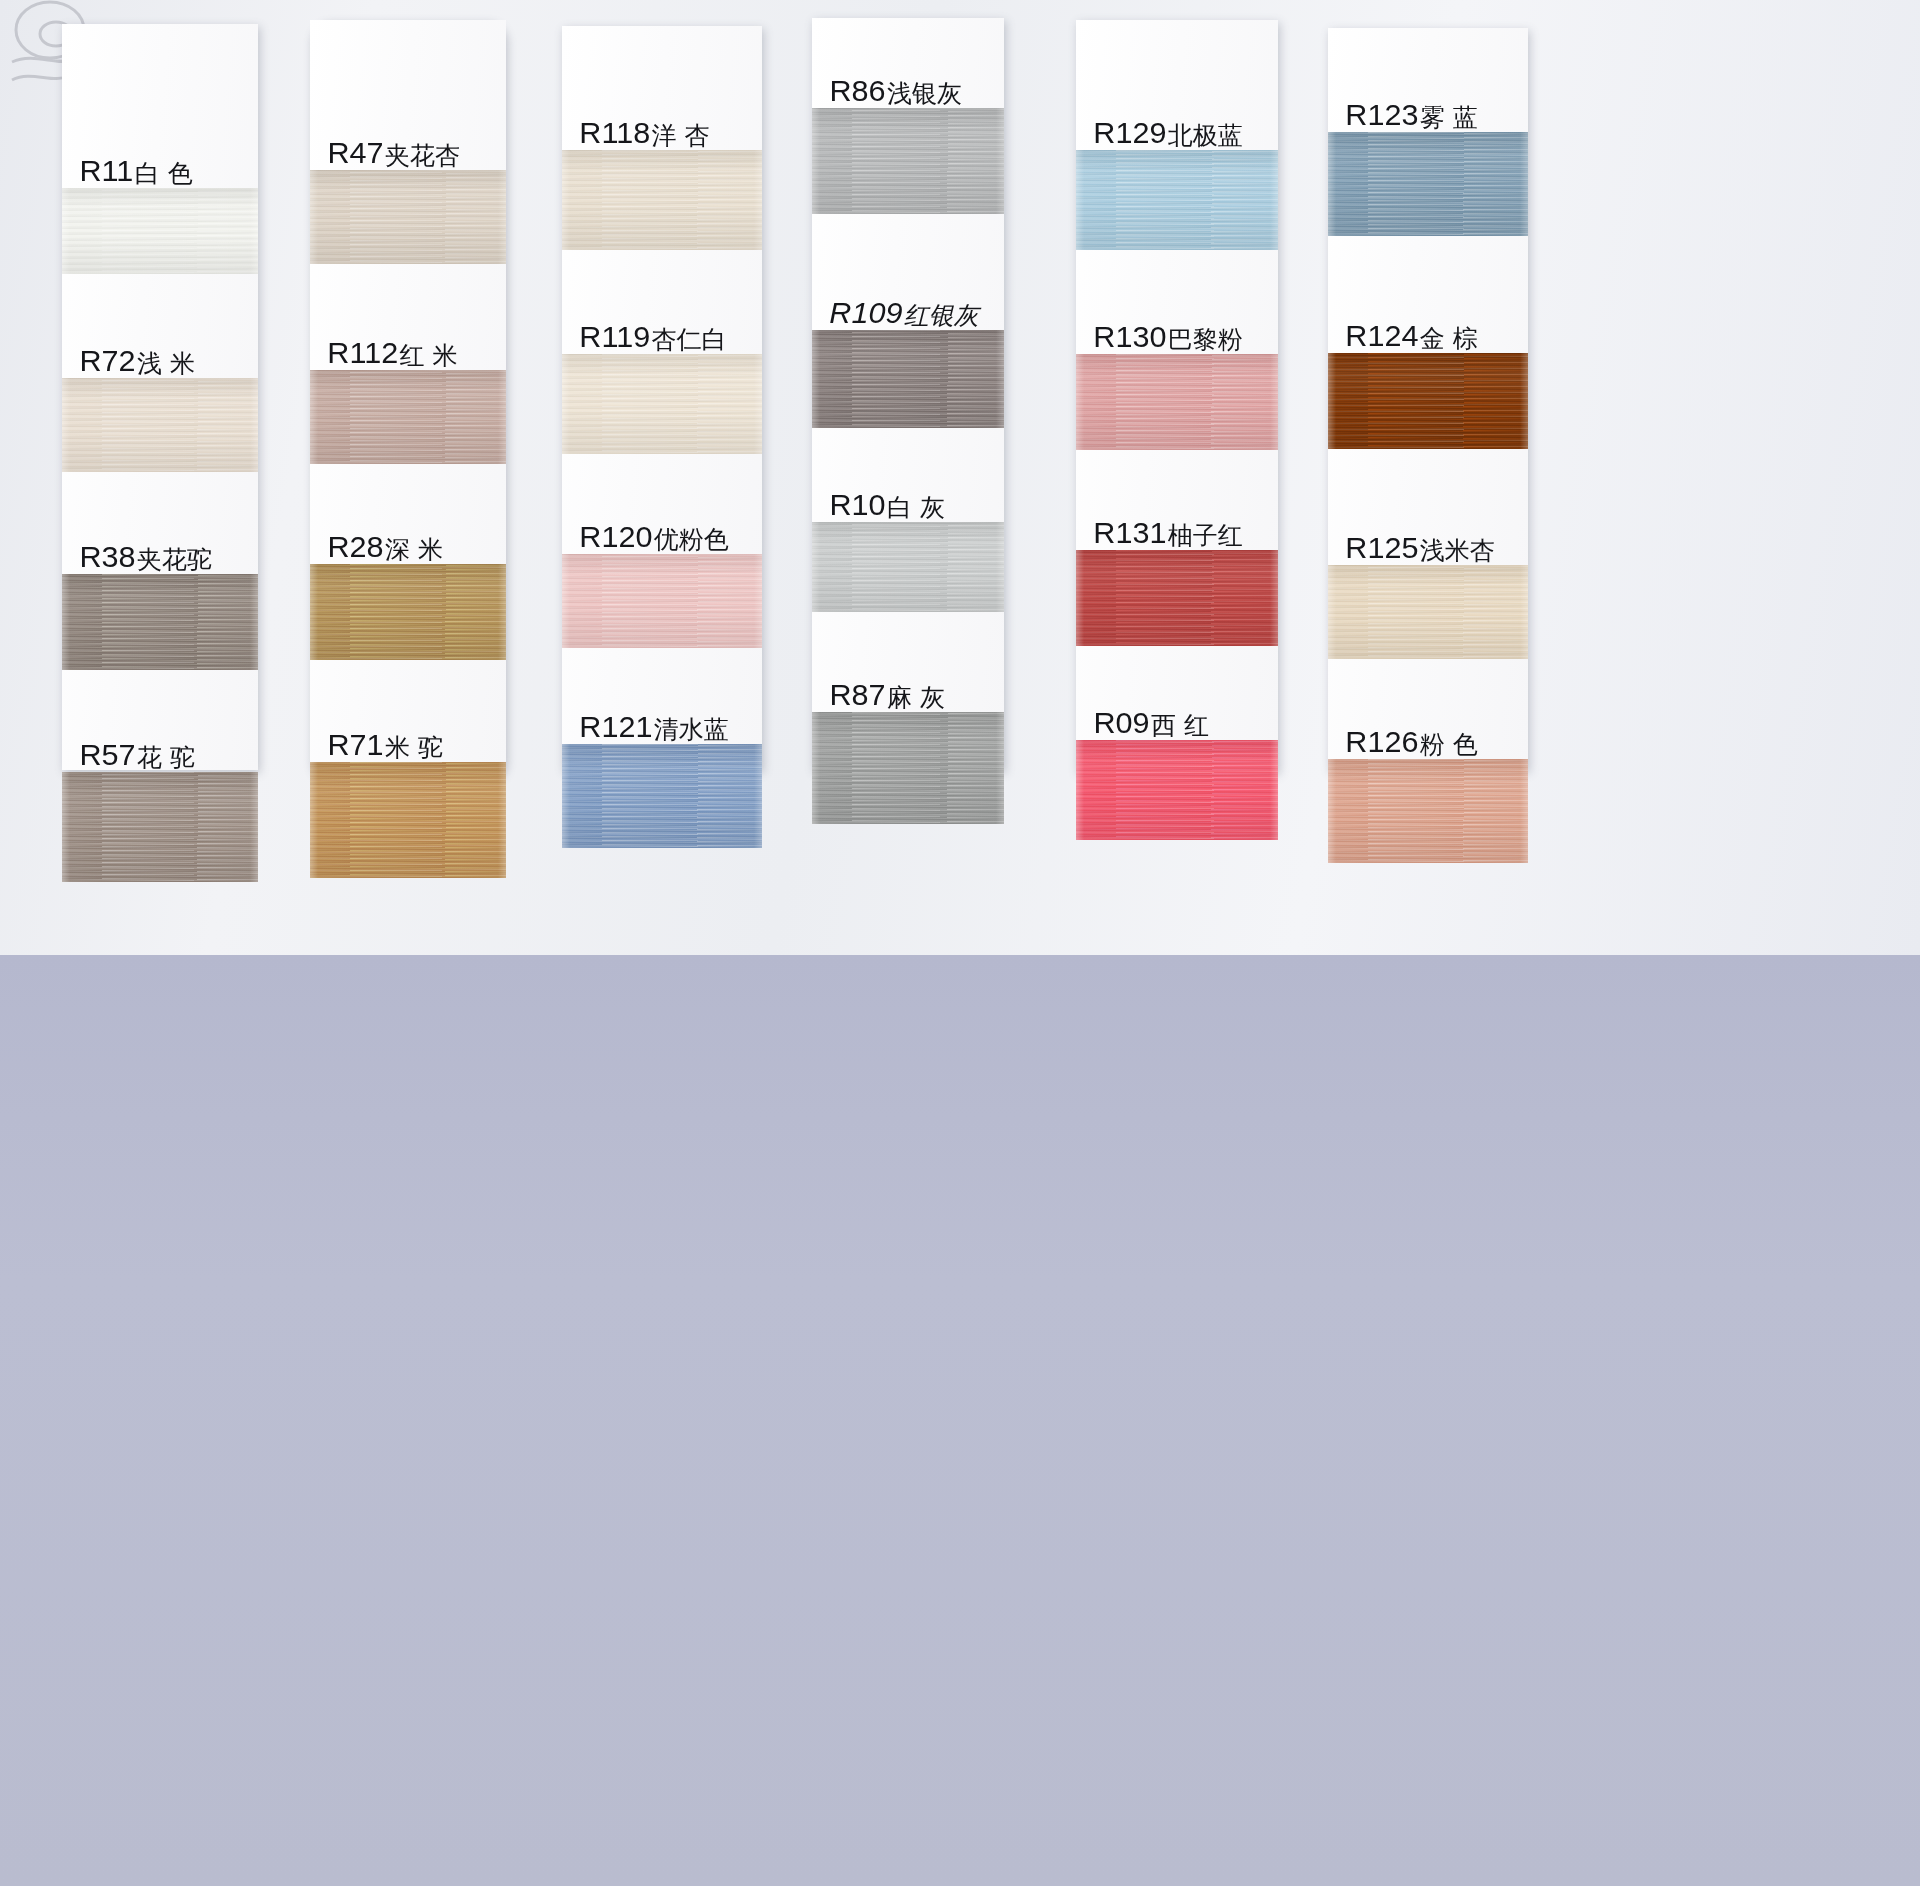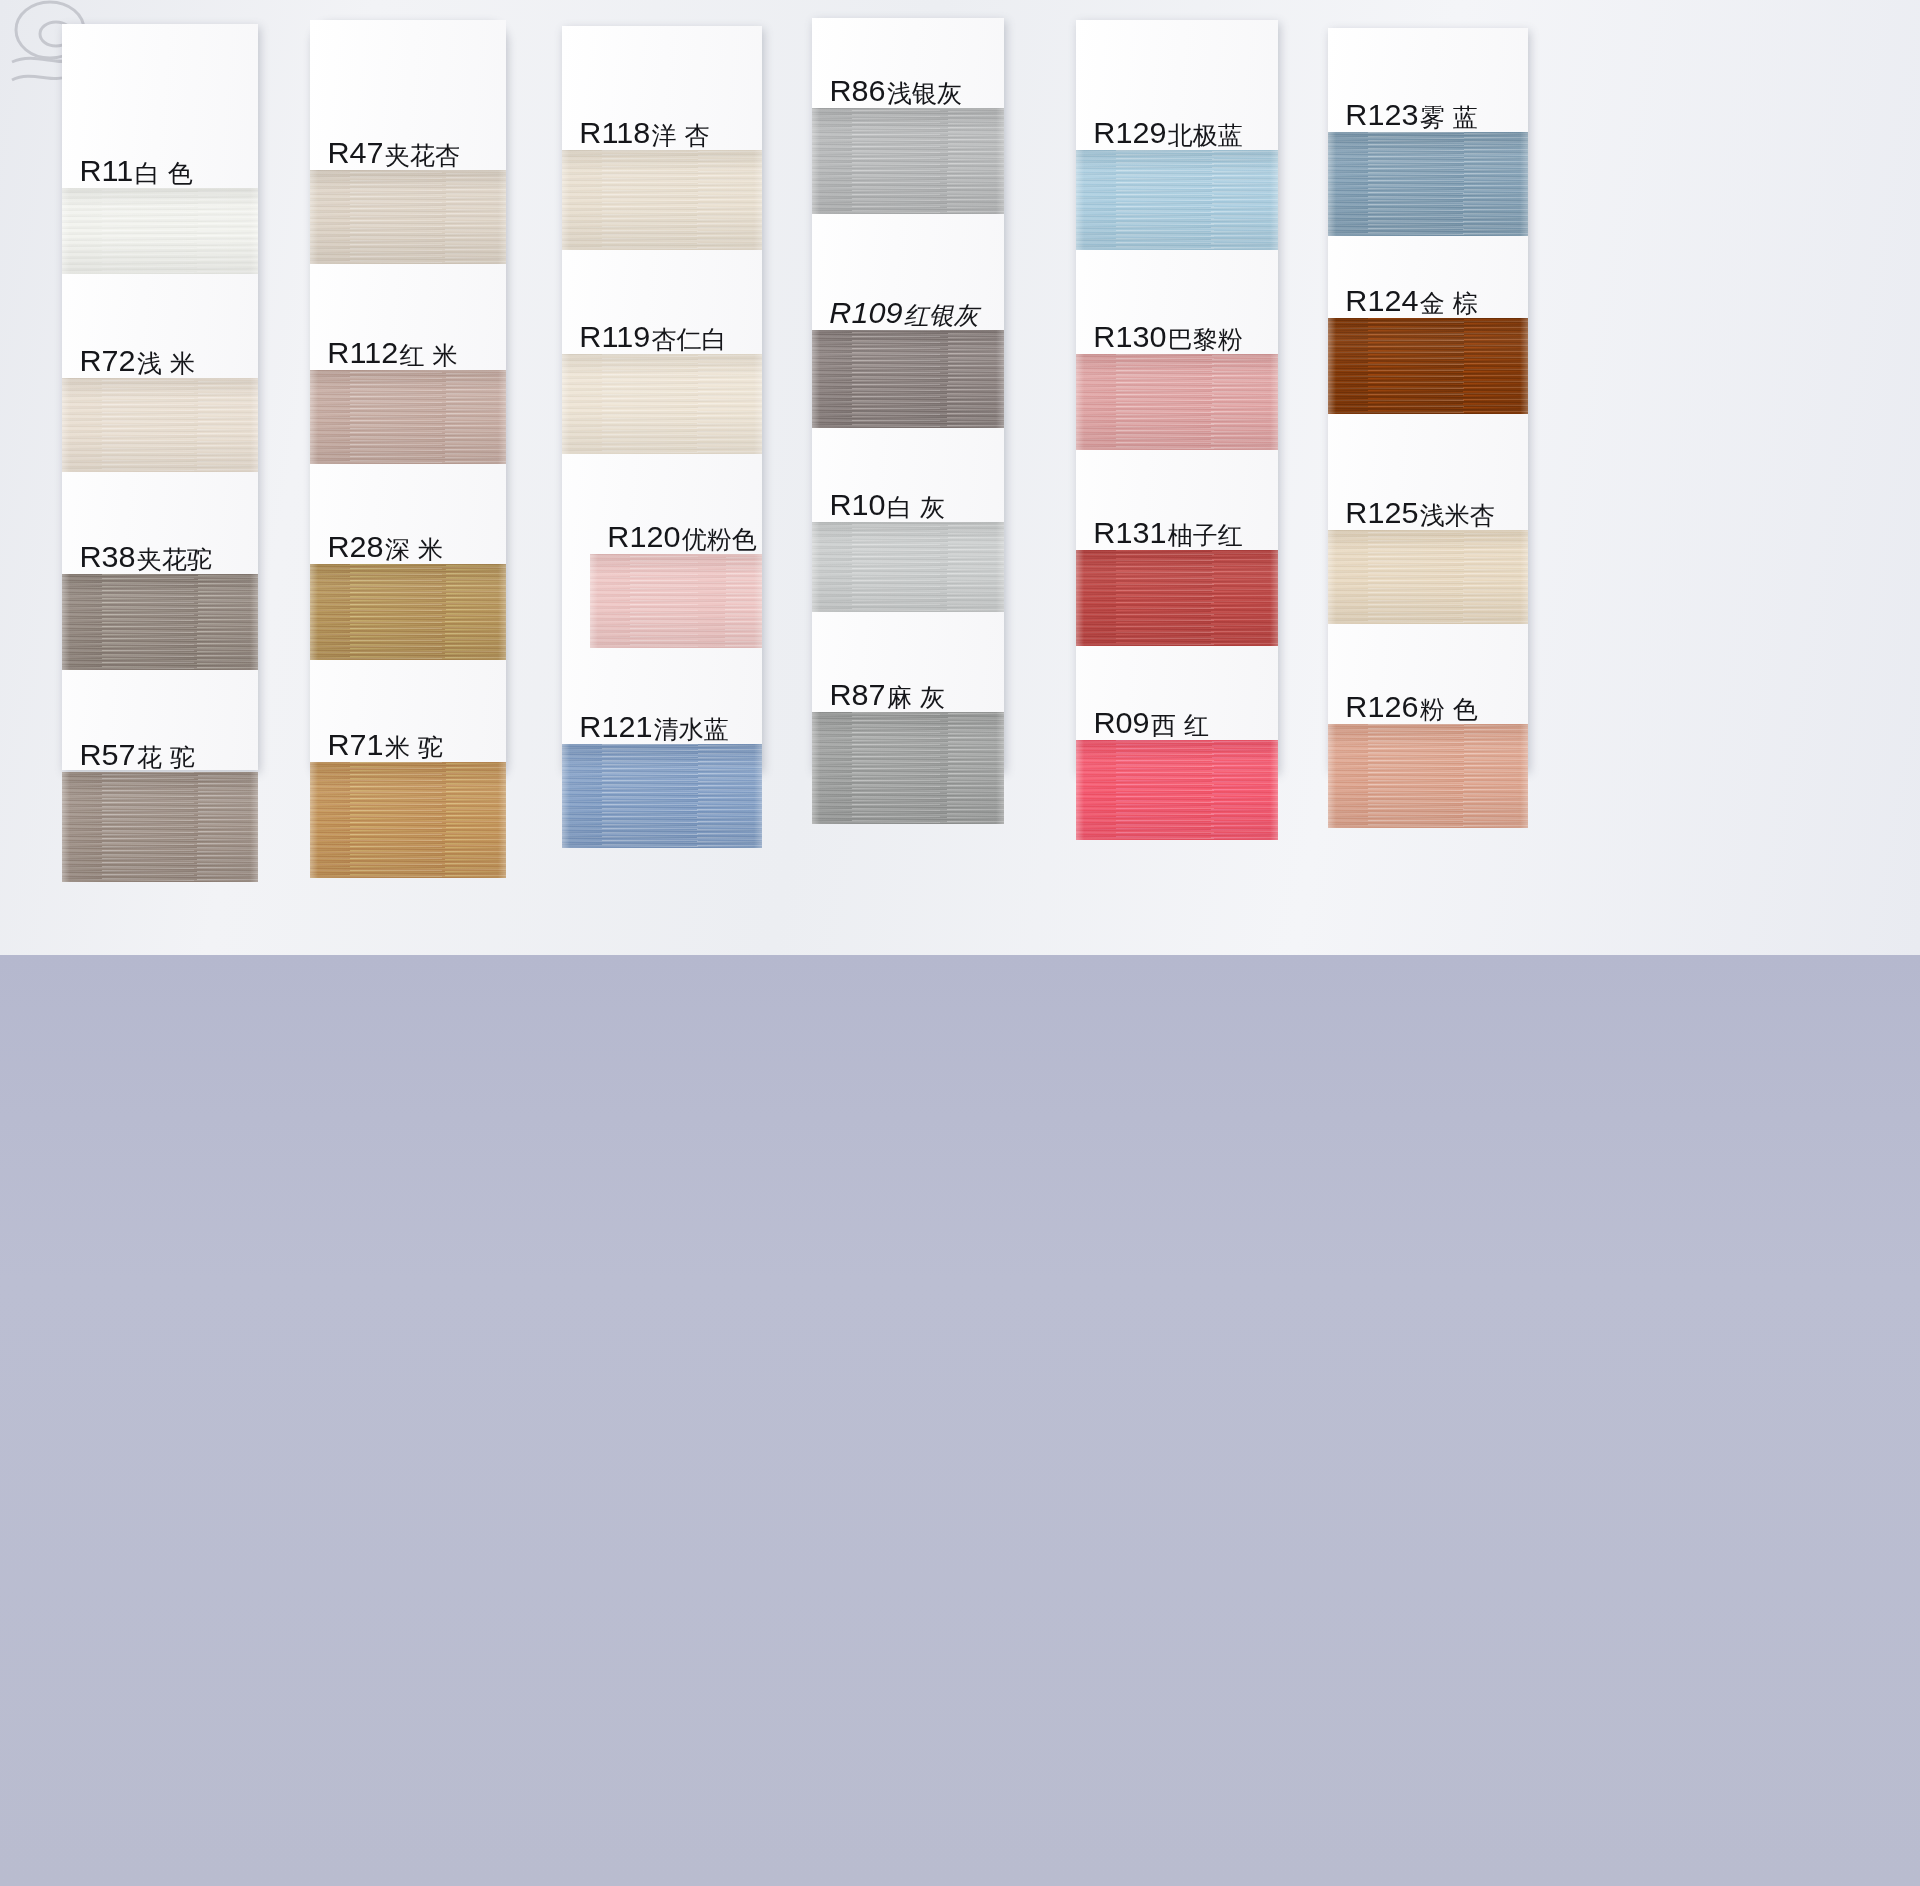--- a/index.html
+++ b/index.html
@@ -253,21 +253,21 @@
         <span class="code">R119</span>
         <span class="cname">杏仁白</span>
       </div>
       <div class="yarn" style="background:#eee4d4;height:100px;">
           <div class="fib"></div>
           <div class="shade"></div>
           <div class="edgeL"></div>
           <div class="edgeR"></div>
         </div>
     </div>
-    <div class="swatch-block" style="padding-top:36px;padding-left:28px;">
+    <div class="swatch-block" style="padding-top:36px;">
       <div class="label">
         <span class="code">R120</span>
         <span class="cname">优粉色</span>
       </div>
       <div class="yarn" style="background:#eec4c2;height:94px;">
           <div class="fib"></div>
           <div class="shade"></div>
           <div class="edgeL"></div>
           <div class="edgeR"></div>
         </div>
@@ -397,21 +397,21 @@
         <span class="code">R123</span>
         <span class="cname">雾  蓝</span>
       </div>
       <div class="yarn" style="background:#7e9cb2;height:104px;">
           <div class="fib"></div>
           <div class="shade"></div>
           <div class="edgeL"></div>
           <div class="edgeR"></div>
         </div>
     </div>
-    <div class="swatch-block" style="padding-top:18px;">
+    <div class="swatch-block" style="padding-top:53px;">
       <div class="label">
         <span class="code">R124</span>
         <span class="cname">金  棕</span>
       </div>
       <div class="yarn" style="background:#7a3508;height:96px;">
           <div class="fib"></div>
           <div class="shade"></div>
           <div class="edgeL"></div>
           <div class="edgeR"></div>
         </div>

